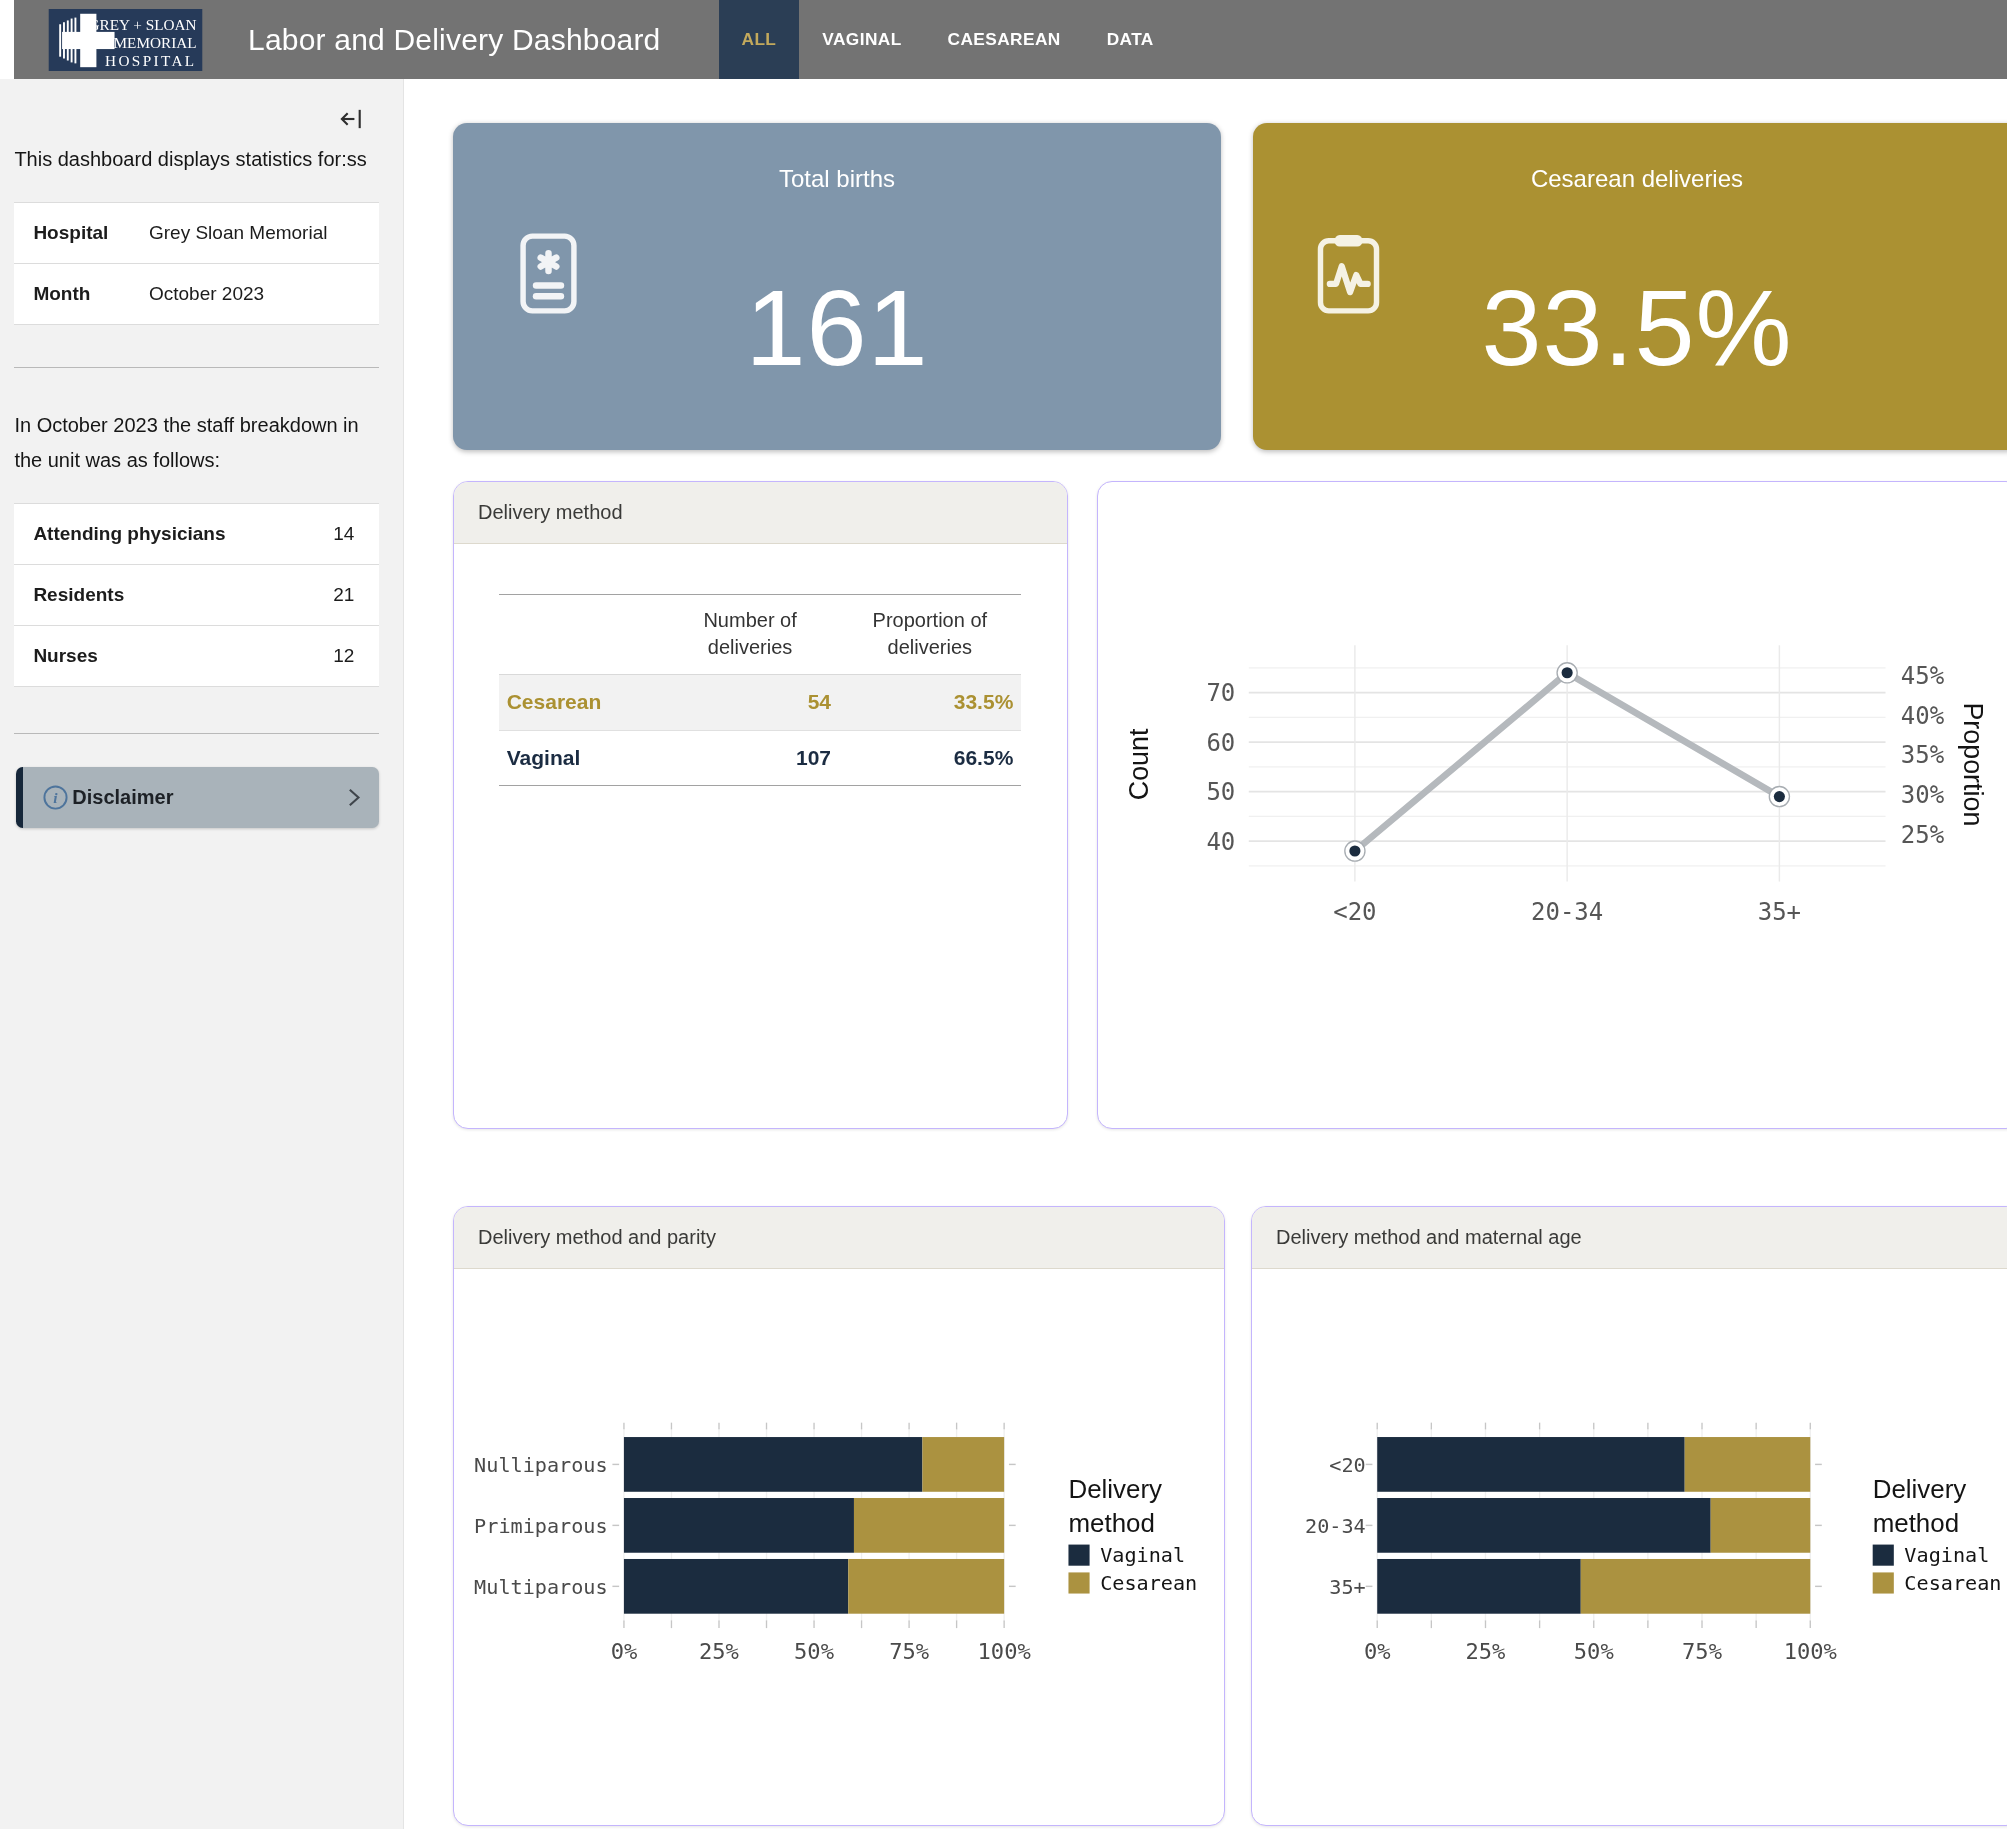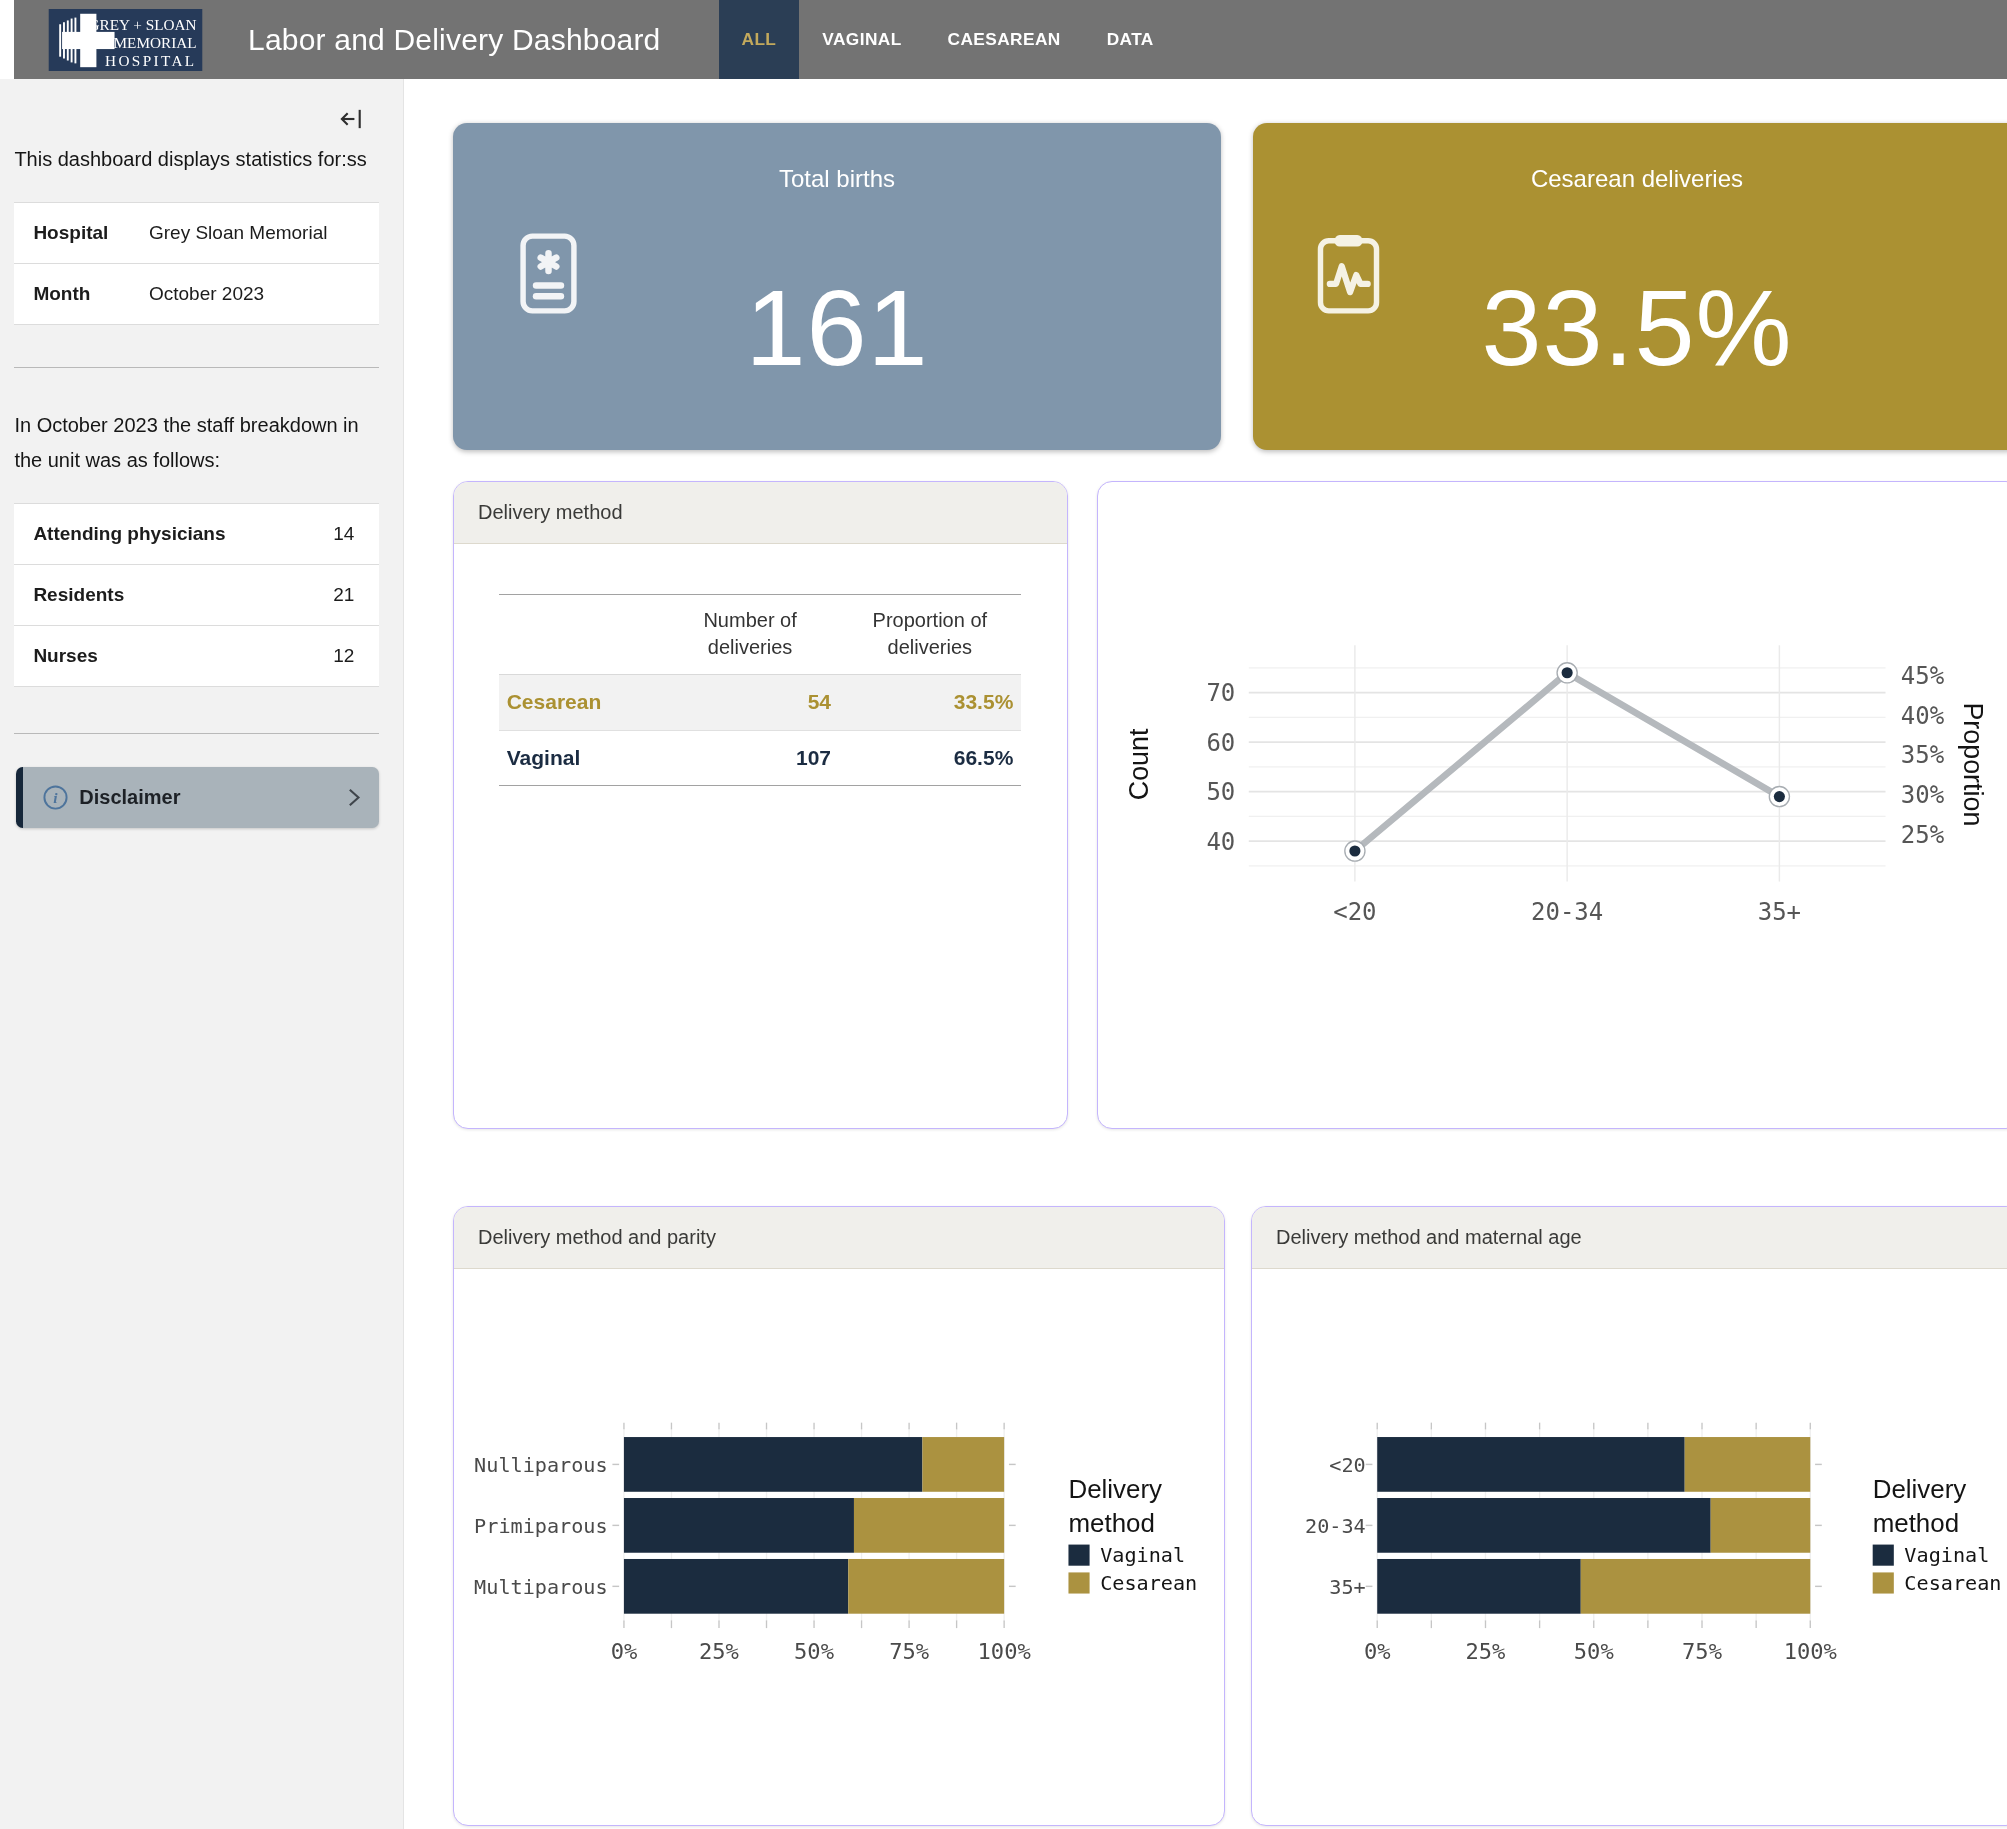--- a/index.html
+++ b/index.html
@@ -28,21 +28,21 @@
               border-top:1px solid #dcdcdc; border-bottom:1px solid #dcdcdc; }
   .sb-table td { border-bottom:1px solid #dcdcdc; padding:19px 9.6px; font-size:19px; color:#1c1c1c; }
   .sb-table tr:last-child td { border-bottom:none; }
   .sb-table .lbl { font-weight:700; padding-left:19px; width:125px; }
   .sb-table .val-r { text-align:right; padding-right:25px; }
   .sb-hr { border:none; border-top:1.9px solid #b9b9b9; margin:42px 0 40px 0; width:365px; }
   .sb-hr2 { border:none; border-top:1.9px solid #b9b9b9; margin:46px 0 33px 0; width:365px; }
   .disclaimer { width:363px; height:61px; margin-left:1.9px; background:#a9b3ba; border-radius:6.7px;
                 border-left:7.7px solid #16273a; display:flex; align-items:center; cursor:pointer;
                 box-shadow:0 1px 2.9px rgba(0,0,0,.18); }
-  .disclaimer .txt { font-size:20px; font-weight:700; color:#1d2126; margin-left:10px; }
+  .disclaimer .txt { font-size:20px; font-weight:700; color:#1d2126; margin-left:3px; }
   .disclaimer .info { margin-left:19px; display:flex; }
   .disclaimer .chev { margin-left:auto; margin-right:17.3px; display:flex; }
 
   
   .vb-row { display:flex; gap:32px; }
   .vbox { flex:1; height:327px; border-radius:14px; position:relative; color:#fff;
           box-shadow:0 1.9px 4.8px rgba(0,0,0,.25); overflow:hidden; }
   .vbox .vb-title { text-align:center; font-size:24px; font-weight:500; margin-top:42px; }
   .vbox .vb-icon { position:absolute; left:54px; top:109px; }
   .vbox .vb-value { position:absolute; left:0; right:0; top:142px; text-align:center;

